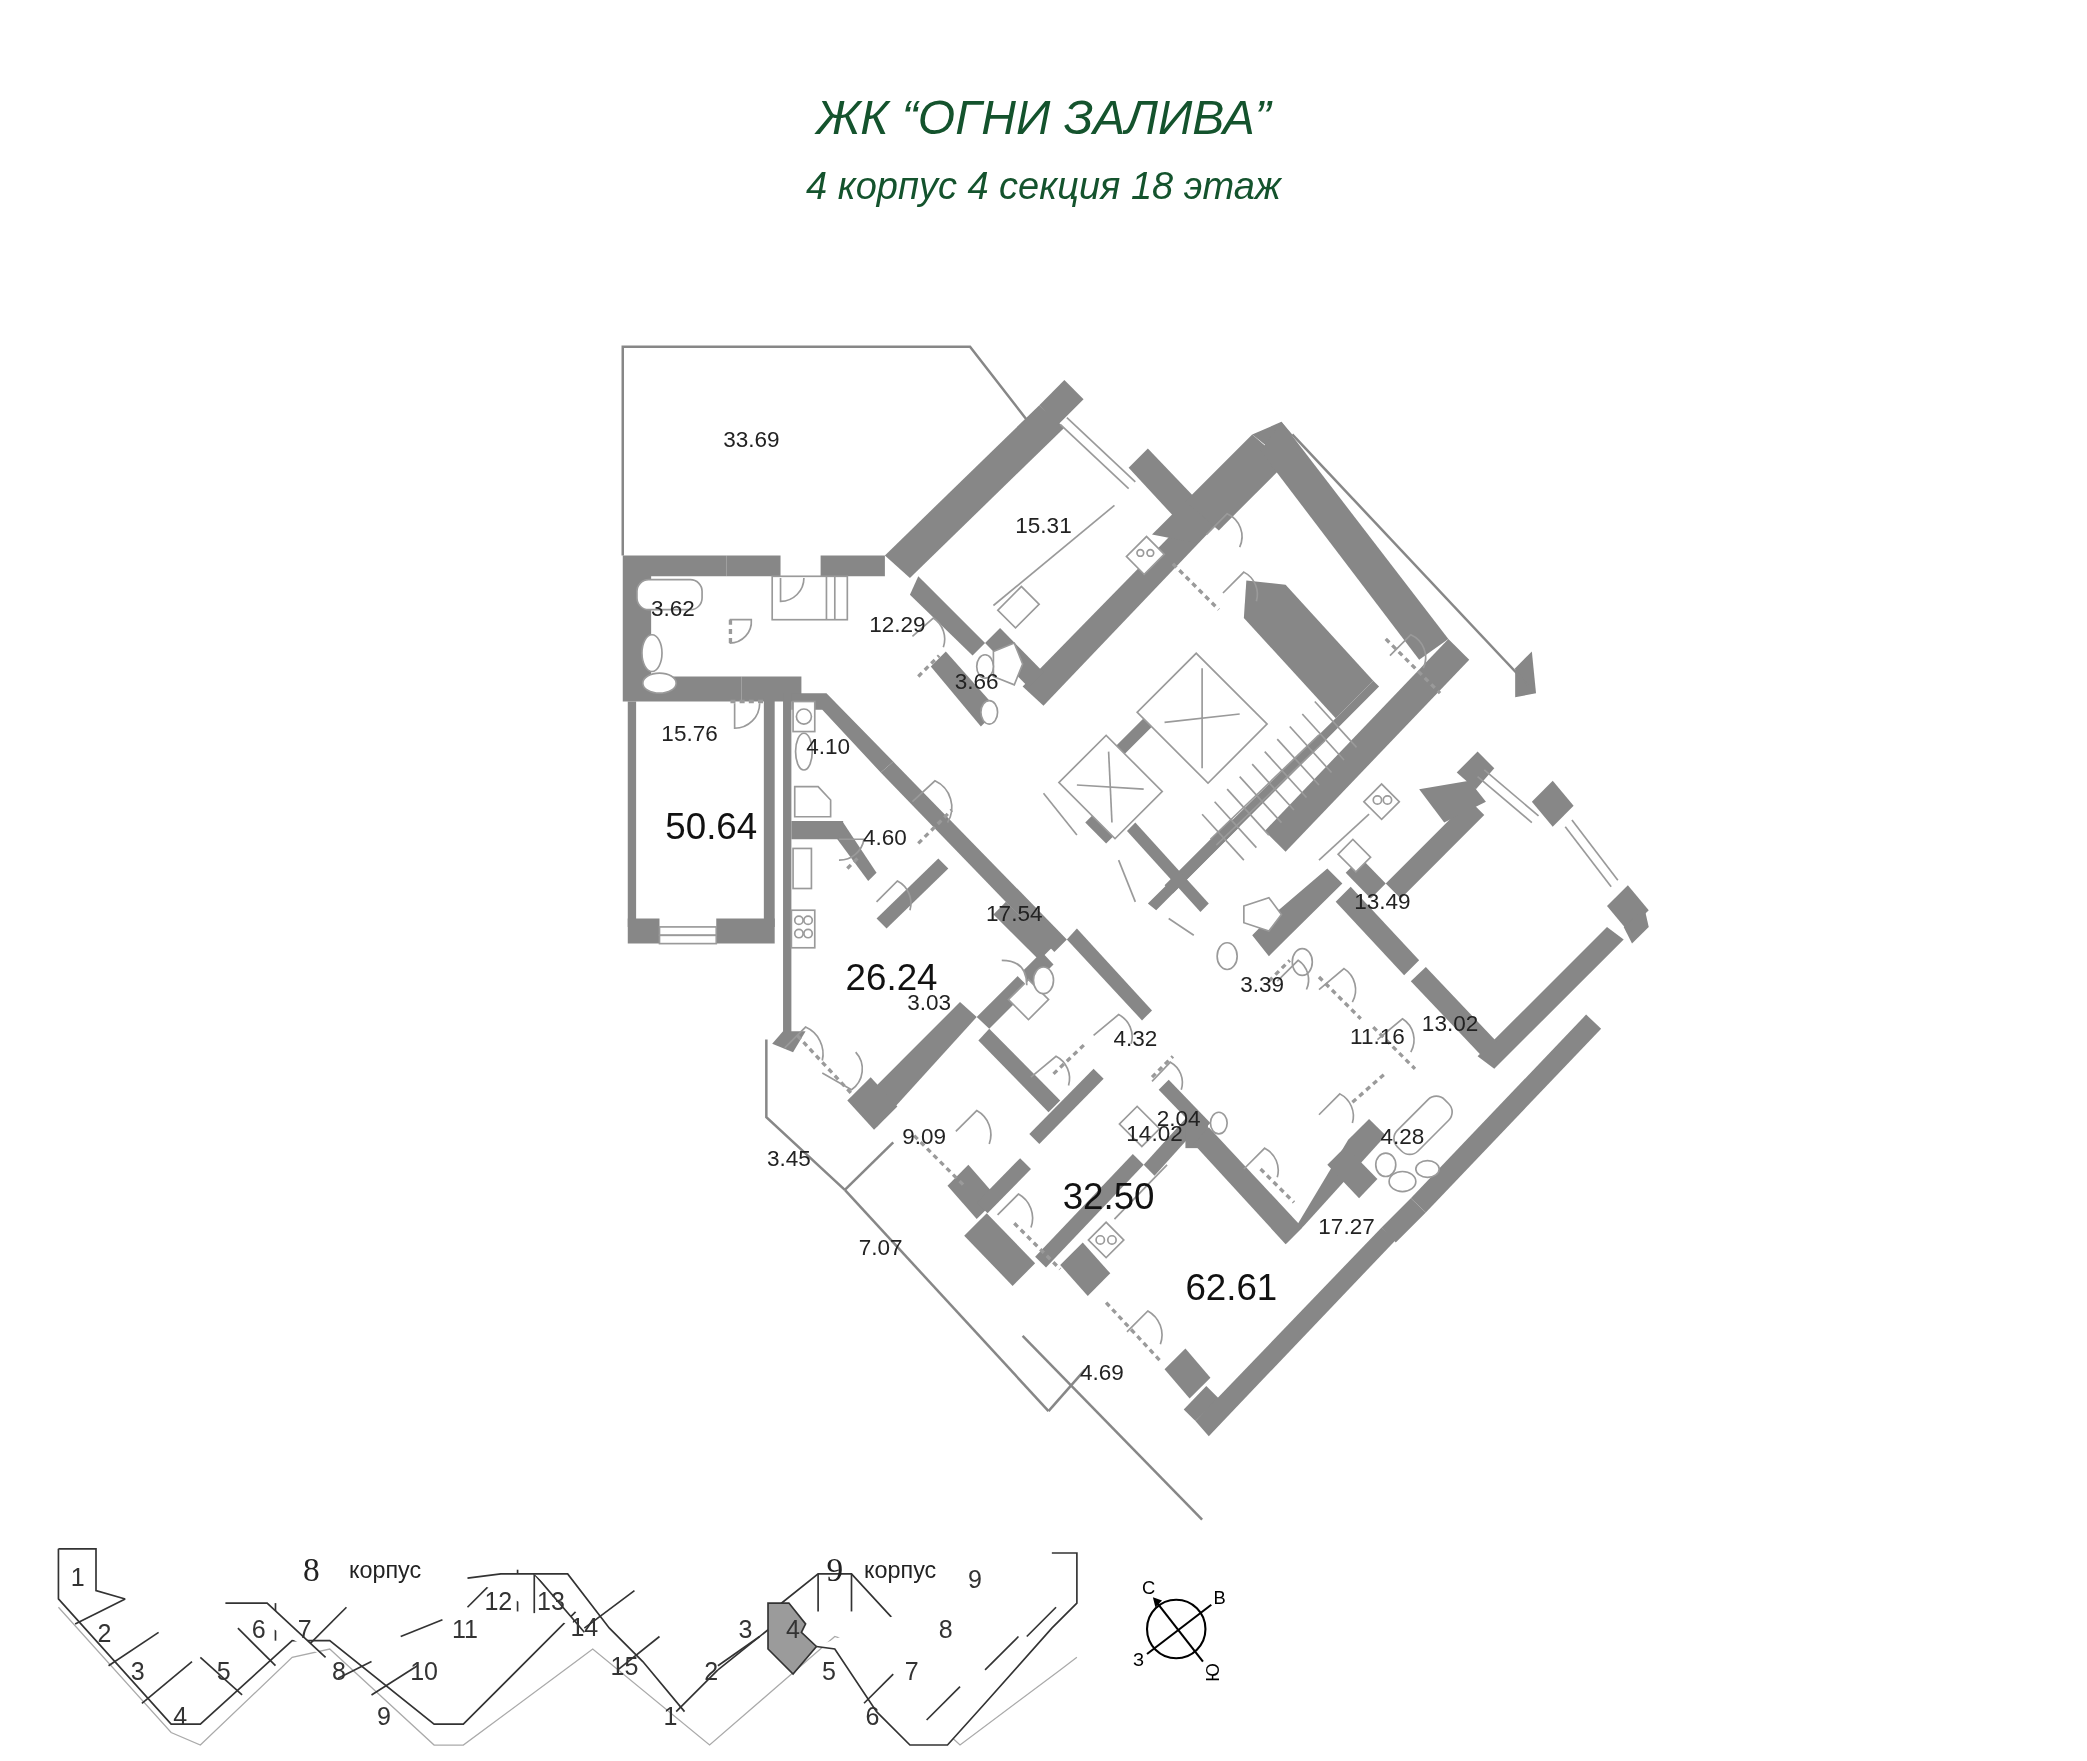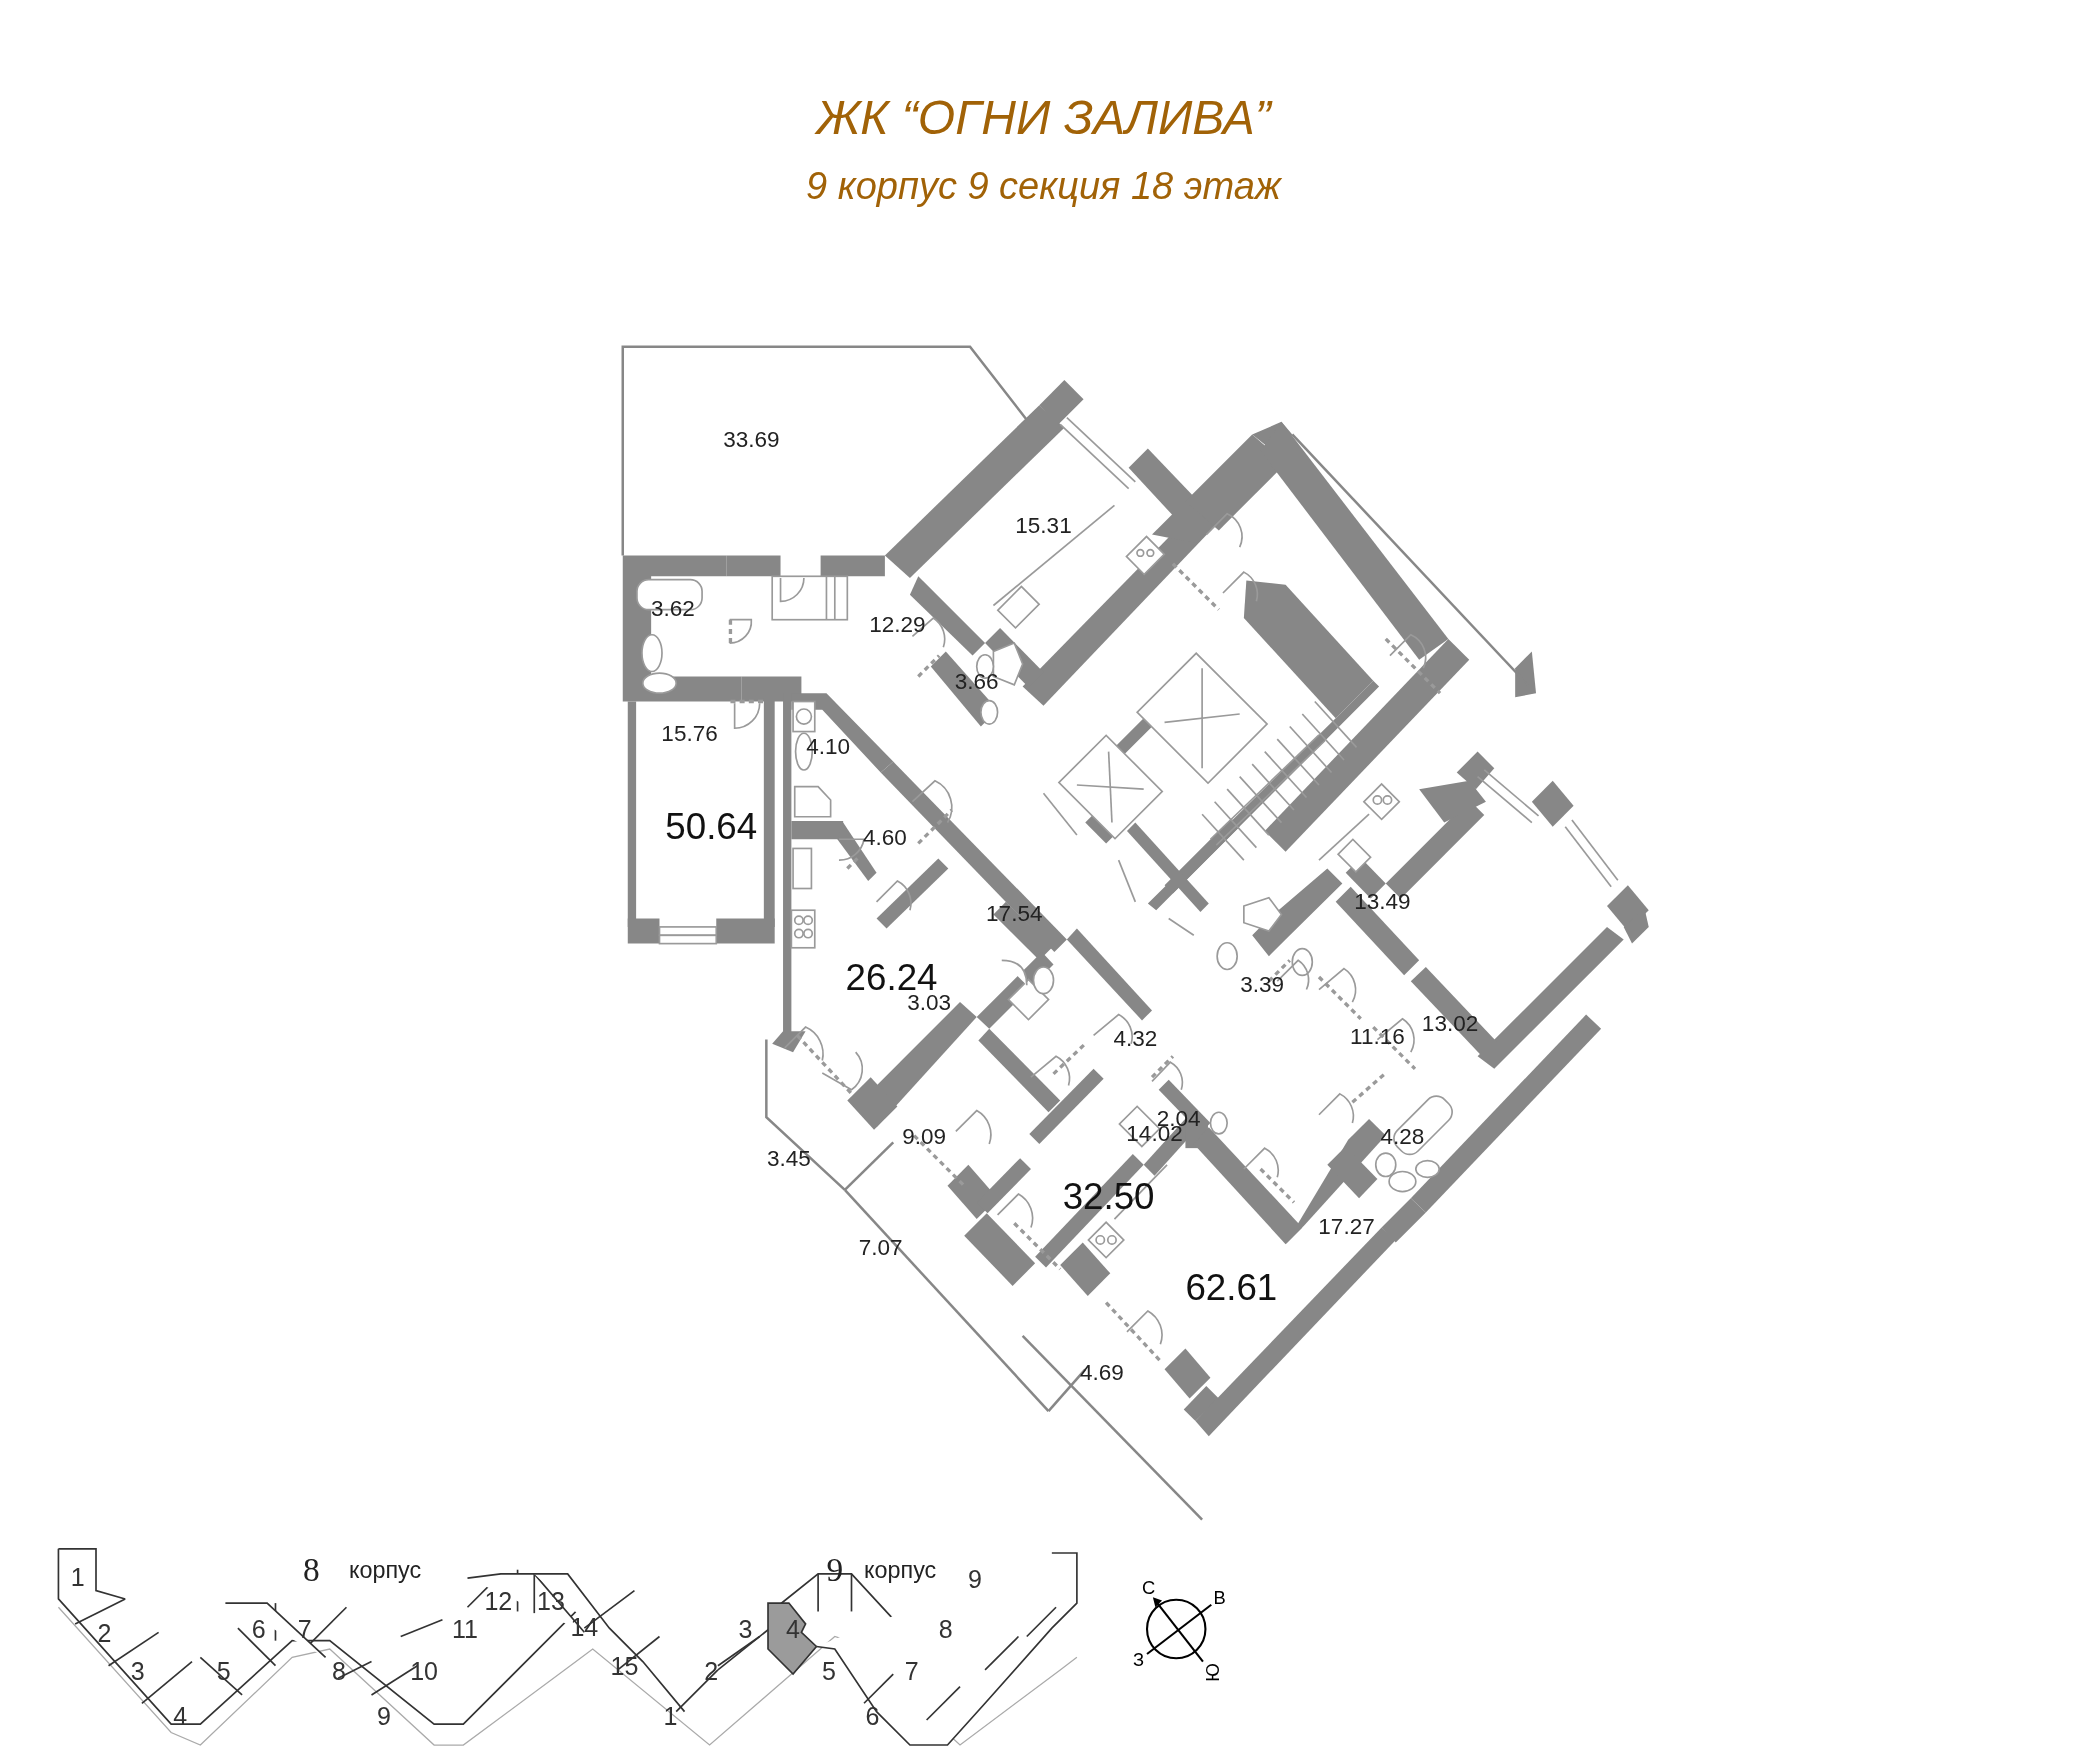--- a/index.html
+++ b/index.html
@@ -1,19 +1,19 @@
 <!DOCTYPE html>
 <html style="font-size:13.4px"><head>
 <meta charset="utf-8">
 <style>
   html, body { margin: 0; padding: 0; background: #ffffff; }
   body { width: 2087px; height: 1762px; position: relative; overflow: hidden;
          font-family: "Liberation Sans", "DejaVu Sans", sans-serif; color: #111; }
   .title { position: absolute; left: 0; width: 2087px; text-align: center;
-           font-style: italic; font-family: "Liberation Sans", sans-serif; color: #a16207; }
+           font-style: italic; font-family: "Liberation Sans", sans-serif; color: #14532d; }
   #t1 { top: 90px; font-size: 48px; left: 0; }
   #t2 { top: 165px; font-size: 38px; }
   svg { position: absolute; left: 0; top: 0; }
   .wall { fill: #878787; }
   .ln { fill: none; stroke: #878787; stroke-width: 3; }
   .thin { fill: none; stroke: #9a9a9a; stroke-width: 2; }
   .door { fill: none; stroke: #9a9a9a; stroke-width: 2; }
   .dash { fill: none; stroke: #9a9a9a; stroke-width: 4; stroke-dasharray: 6 5; }
   .fx { fill: #fff; stroke: #9a9a9a; stroke-width: 2; }
   .lbl { font-family: "Liberation Sans", sans-serif; fill: #222; font-size: 27px; text-anchor: middle; }
@@ -23,21 +23,21 @@
   .kmsel { fill: #9b9b9b; stroke: #333; stroke-width: 2; }
   .kmt { font-family: "Liberation Sans", sans-serif; font-size: 30px; fill: #333; text-anchor: middle; }
   .kh { font-family: "Liberation Serif", serif; font-size: 40px; fill: #222; }
   .kh2 { font-family: "Liberation Sans", sans-serif; font-size: 28px; fill: #222; }
   .cmp { font-family: "Liberation Sans", sans-serif; font-size: 22px; fill: #000; text-anchor: middle; }
 </style>
 </head>
 <body>
 
 <div id="t1" class="title">ЖК “ОГНИ ЗАЛИВА”</div>
-<div id="t2" class="title">9 корпус 9 секция 18 этаж</div>
+<div id="t2" class="title">4 корпус 4 секция 18 этаж</div>
 
 <svg width="2087" height="1762" viewBox="0 0 2500 2110">
 
   <g>
     <polyline class="ln" points="746,665 746,415 1162,415 1245,522"></polyline>
   </g>
 
   <g>
 
     <polygon class="wall" points="746,665 870,665 870,690 780,690 780,810 888,810 888,840 746,840"></polygon>

